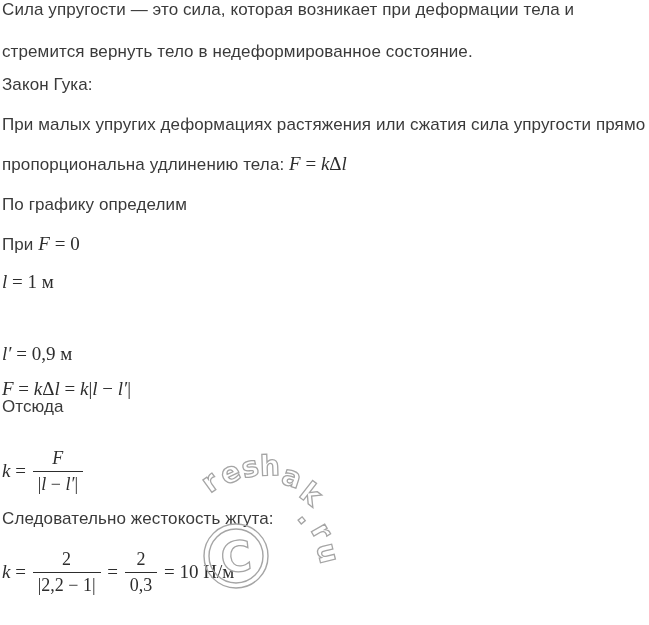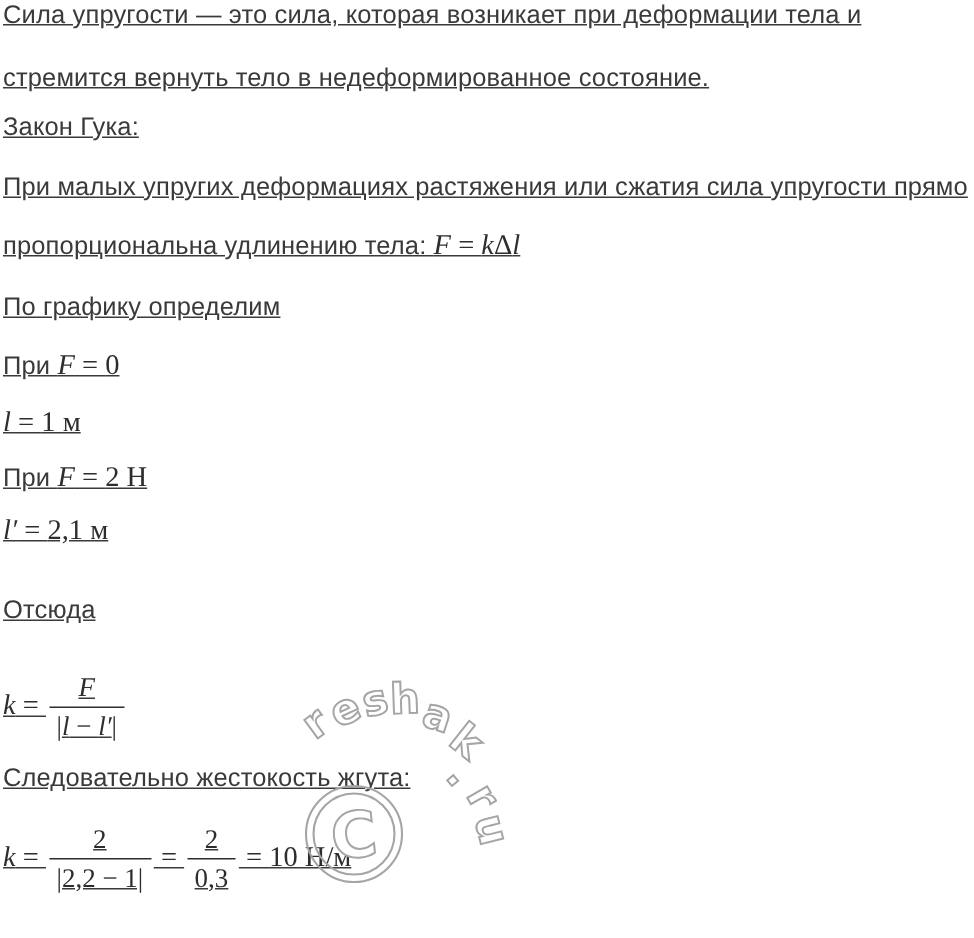--- a/index.html
+++ b/index.html
@@ -3,21 +3,21 @@
 <meta charset="utf-8">
 <style>
   html,body{margin:0;padding:0;}
   body{
     width:649px;height:625px;background:#ffffff;overflow:hidden;position:relative;
     font-family:"Liberation Sans","DejaVu Sans",sans-serif;
   }
   .page{position:absolute;inset:0;background:#ffffff;}
   .line{
     position:absolute;left:2px;white-space:nowrap;
-    font-size:17px;line-height:20px;color:#3a3a3a;letter-spacing:0.1px;text-decoration:underline;
+    font-size:17px;line-height:20px;color:#3a3a3a;letter-spacing:0.1px;
   }
   .mseg{letter-spacing:0;}
   .mi{font-family:"Liberation Serif","DejaVu Serif",serif;font-style:italic;
       font-size:19px;color:#2d2d2d;white-space:pre;}
   .mr{font-family:"Liberation Serif","DejaVu Serif",serif;font-style:normal;
       font-size:19px;color:#2d2d2d;white-space:pre;}
   .fline{display:flex;align-items:center;height:48px;}
   .frac{display:inline-block;text-align:center;margin:0 2px;}
   .frac .num{display:block;border-bottom:1.3px solid #2d2d2d;padding:0 5px 2px;}
   .frac .den{display:block;padding:2px 5px 0;}
@@ -40,22 +40,22 @@
 <div class="page">
 
   <div class="line" style="top:0px"><span>Сила упругости — это сила, которая возникает при деформации тела и</span></div>
   <div class="line" style="top:42px"><span>стремится вернуть тело в недеформированное состояние.</span></div>
   <div class="line" style="top:75px"><span>Закон Гука:</span></div>
   <div class="line" style="top:115px"><span>При малых упругих деформациях растяжения или сжатия сила упругости прямо</span></div>
   <div class="line" style="top:154px"><span>пропорциональна удлинению тела: </span><span class="mseg"><span class="mi">F</span><span class="mr"> = </span><span class="mi">k</span><span class="mr">Δ</span><span class="mi">l</span></span></div>
   <div class="line" style="top:195px"><span>По графику определим</span></div>
   <div class="line" style="top:234px"><span>При </span><span class="mseg"><span class="mi">F</span><span class="mr"> = </span><span class="mr">0</span></span></div>
   <div class="line" style="top:272px"><span class="mseg"><span class="mi">l</span><span class="mr"> = </span><span class="mr">1 м</span></span></div>
-  <div class="line" style="top:309px"><span>При </span><span class="mseg"><span class="mi">F</span><span class="mr"> = </span><span class="mr">2 Н</span></span></div>
-  <div class="line" style="top:344px"><span class="mseg"><span class="mi">l′</span><span class="mr"> = </span><span class="mr">2,1 м</span></span></div>
+  <div class="line" style="top:344px"><span class="mseg"><span class="mi">l′</span><span class="mr"> = </span><span class="mr">0,9 м</span></span></div>
+  <div class="line" style="top:379px"><span class="mseg"><span class="mi">F</span><span class="mr"> = </span><span class="mi">k</span><span class="mr">Δ</span><span class="mi">l</span><span class="mr"> = </span><span class="mi">k</span><span class="mr">|</span><span class="mi">l</span><span class="mr"> − </span><span class="mi">l′</span><span class="mr">|</span></span></div>
   <div class="line" style="top:397px"><span>Отсюда</span></div>
 
   <div class="line fline" style="top:447px">
     <span class="mseg"><span class="mi">k</span><span class="mr"> = </span></span>
     <span class="frac">
       <span class="num mseg"><span class="mi">F</span></span>
       <span class="den mseg"><span class="mr">|</span><span class="mi">l</span><span class="mr"> − </span><span class="mi">l′</span><span class="mr">|</span></span>
     </span>
   </div>
 

